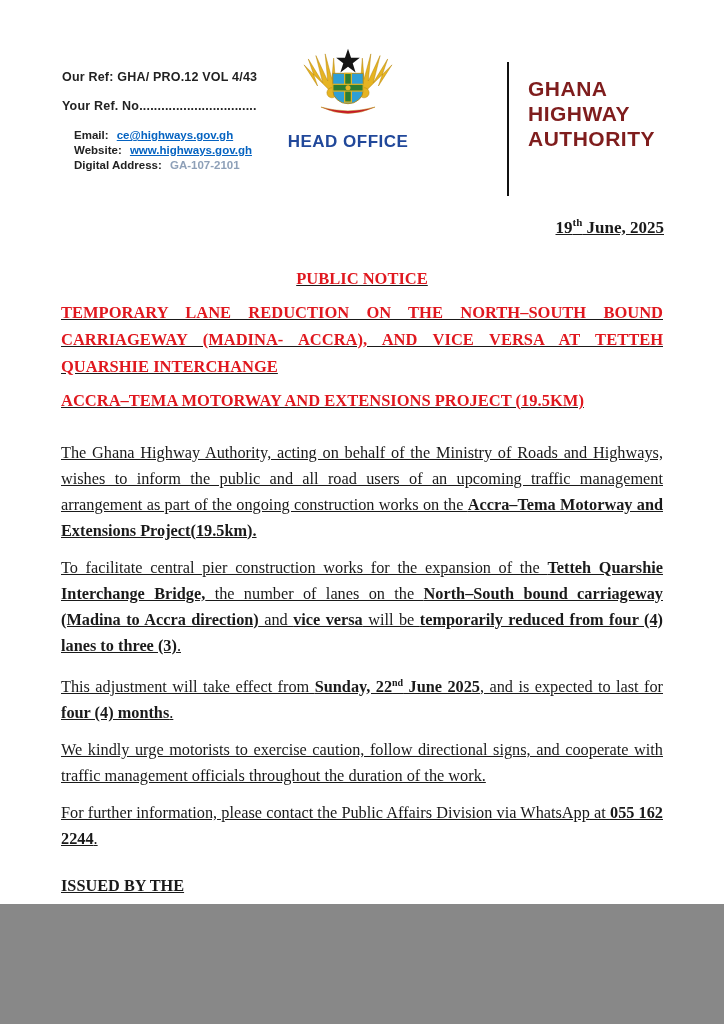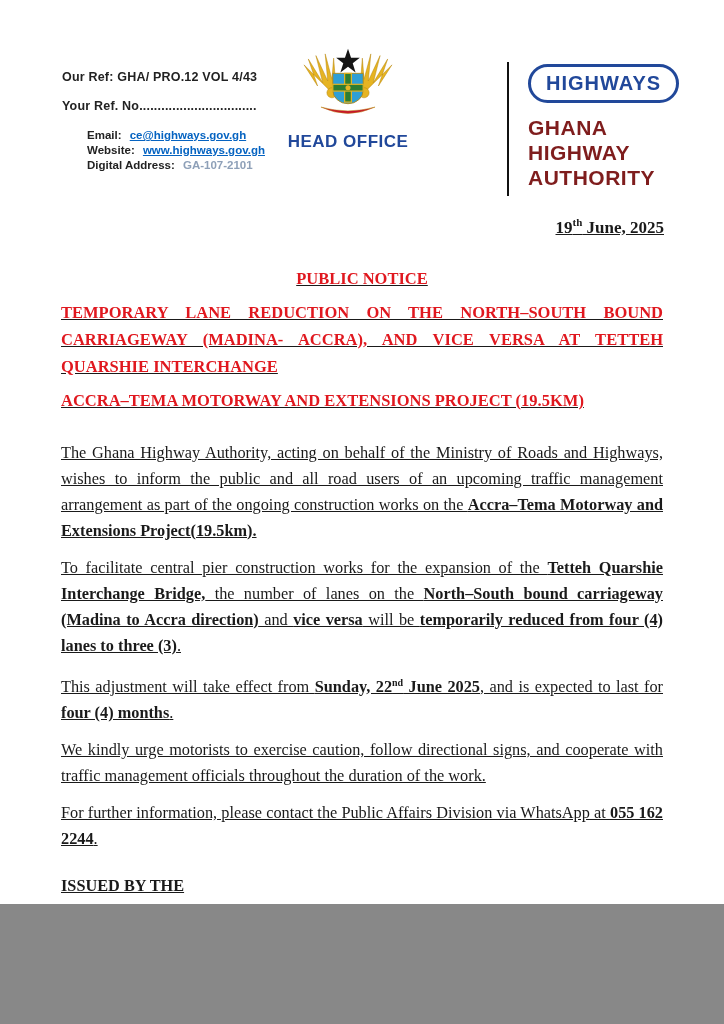--- a/index.html
+++ b/index.html
@@ -14,21 +14,21 @@
     text-decoration: underline;
   }
   
   .header { position: relative; height: 200px; }
   .ref-block {
     position: absolute; left: 62px; top: 70px;
     font-family: "Liberation Sans", sans-serif;
     font-weight: bold; font-size: 12.5px; color: #222;
   }
   .ref-line { margin-bottom: 15px; letter-spacing: .2px; }
-  .contact-block { margin-left: 25px; font-size: 11.5px; line-height: 15px; }
+  .contact-block { margin-left: 12px; font-size: 11.5px; line-height: 15px; }
   .contact-row { white-space: nowrap; }
   .contact-label { color: #222; margin-right: 5px; }
   .link { color: #0563c1; text-decoration: underline; }
   .muted-value { color: #8ea0b8; }
 
   .emblem-block {
     position: absolute; left: 278px; top: 48px; width: 140px;
     text-align: center;
   }
   .head-office {
@@ -131,21 +131,20 @@
           <circle cx="60" cy="47" r="3" fill="#e6b422"></circle>
           <path d="M28,70 Q60,85 92,70 Q60,79 28,70 Z" fill="#c8102e" stroke="#b8860b" stroke-width="0.6"></path>
         </svg>
       </span>
       <div class="head-office">HEAD OFFICE</div>
     </div>
 
     <div class="divider-v"></div>
 
     <div class="gha-block">
-      <div class="highways-badge">HIGHWAYS</div>
       <div class="gha-name">
         <div>GHANA</div>
         <div>HIGHWAY</div>
         <div>AUTHORITY</div>
       </div>
     </div>
   </div>
 
   <div class="date-row"><b>19</b><b><sup>th</sup></b><b> June, 2025</b></div>
 

